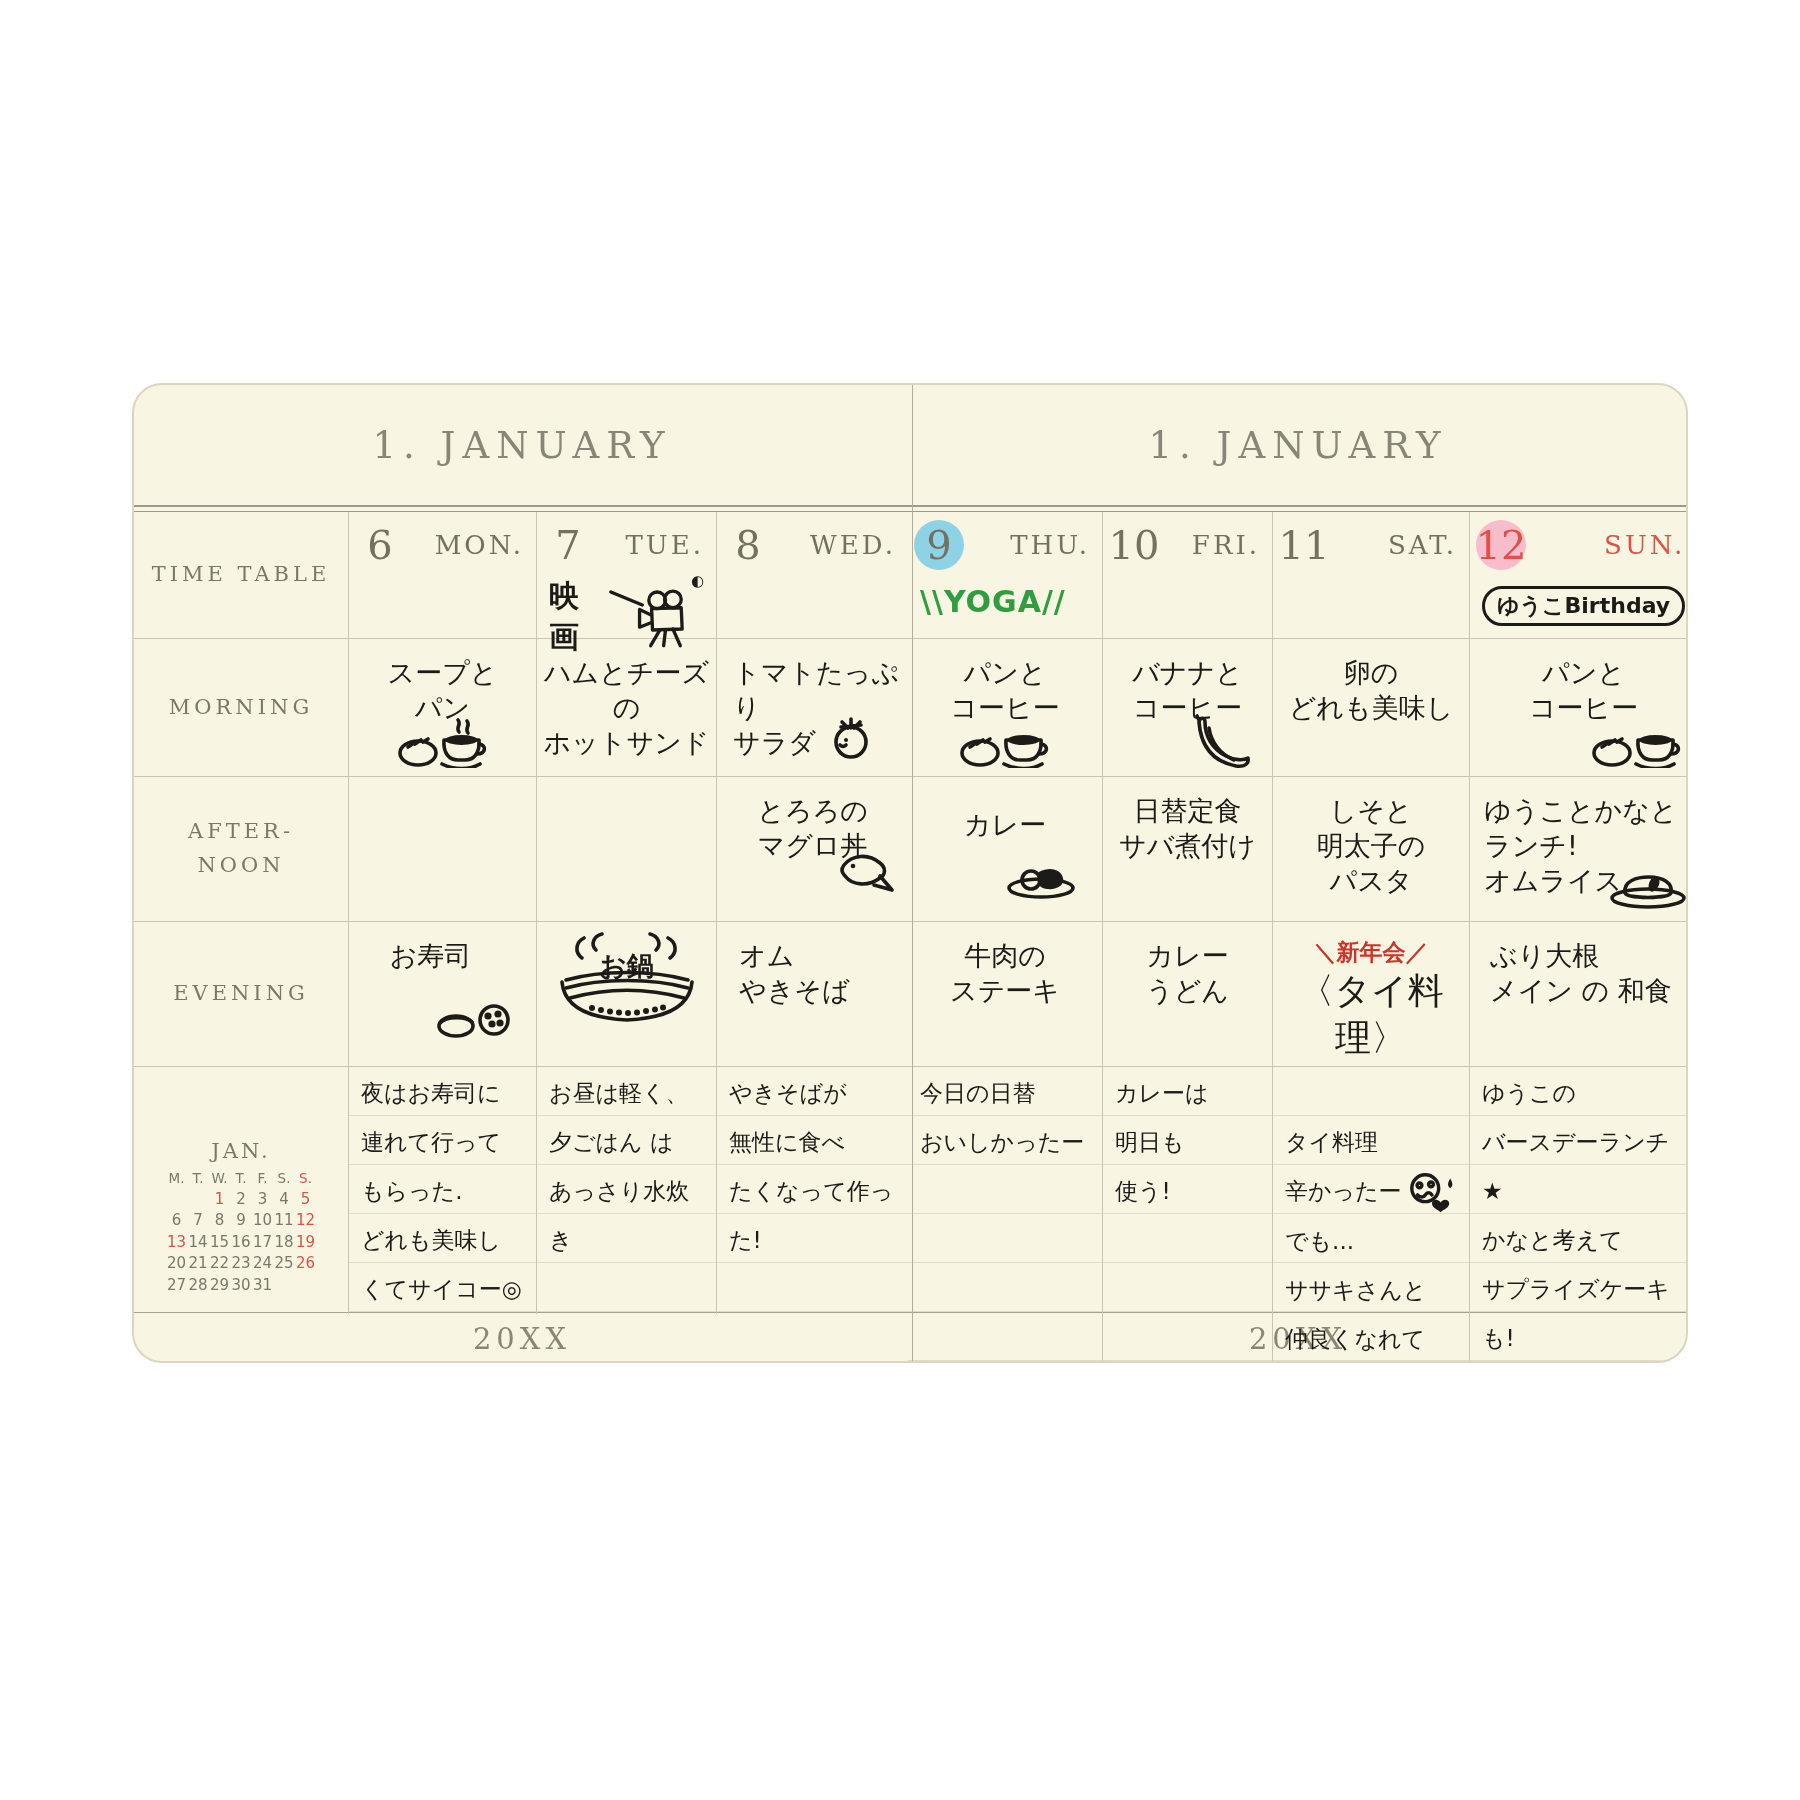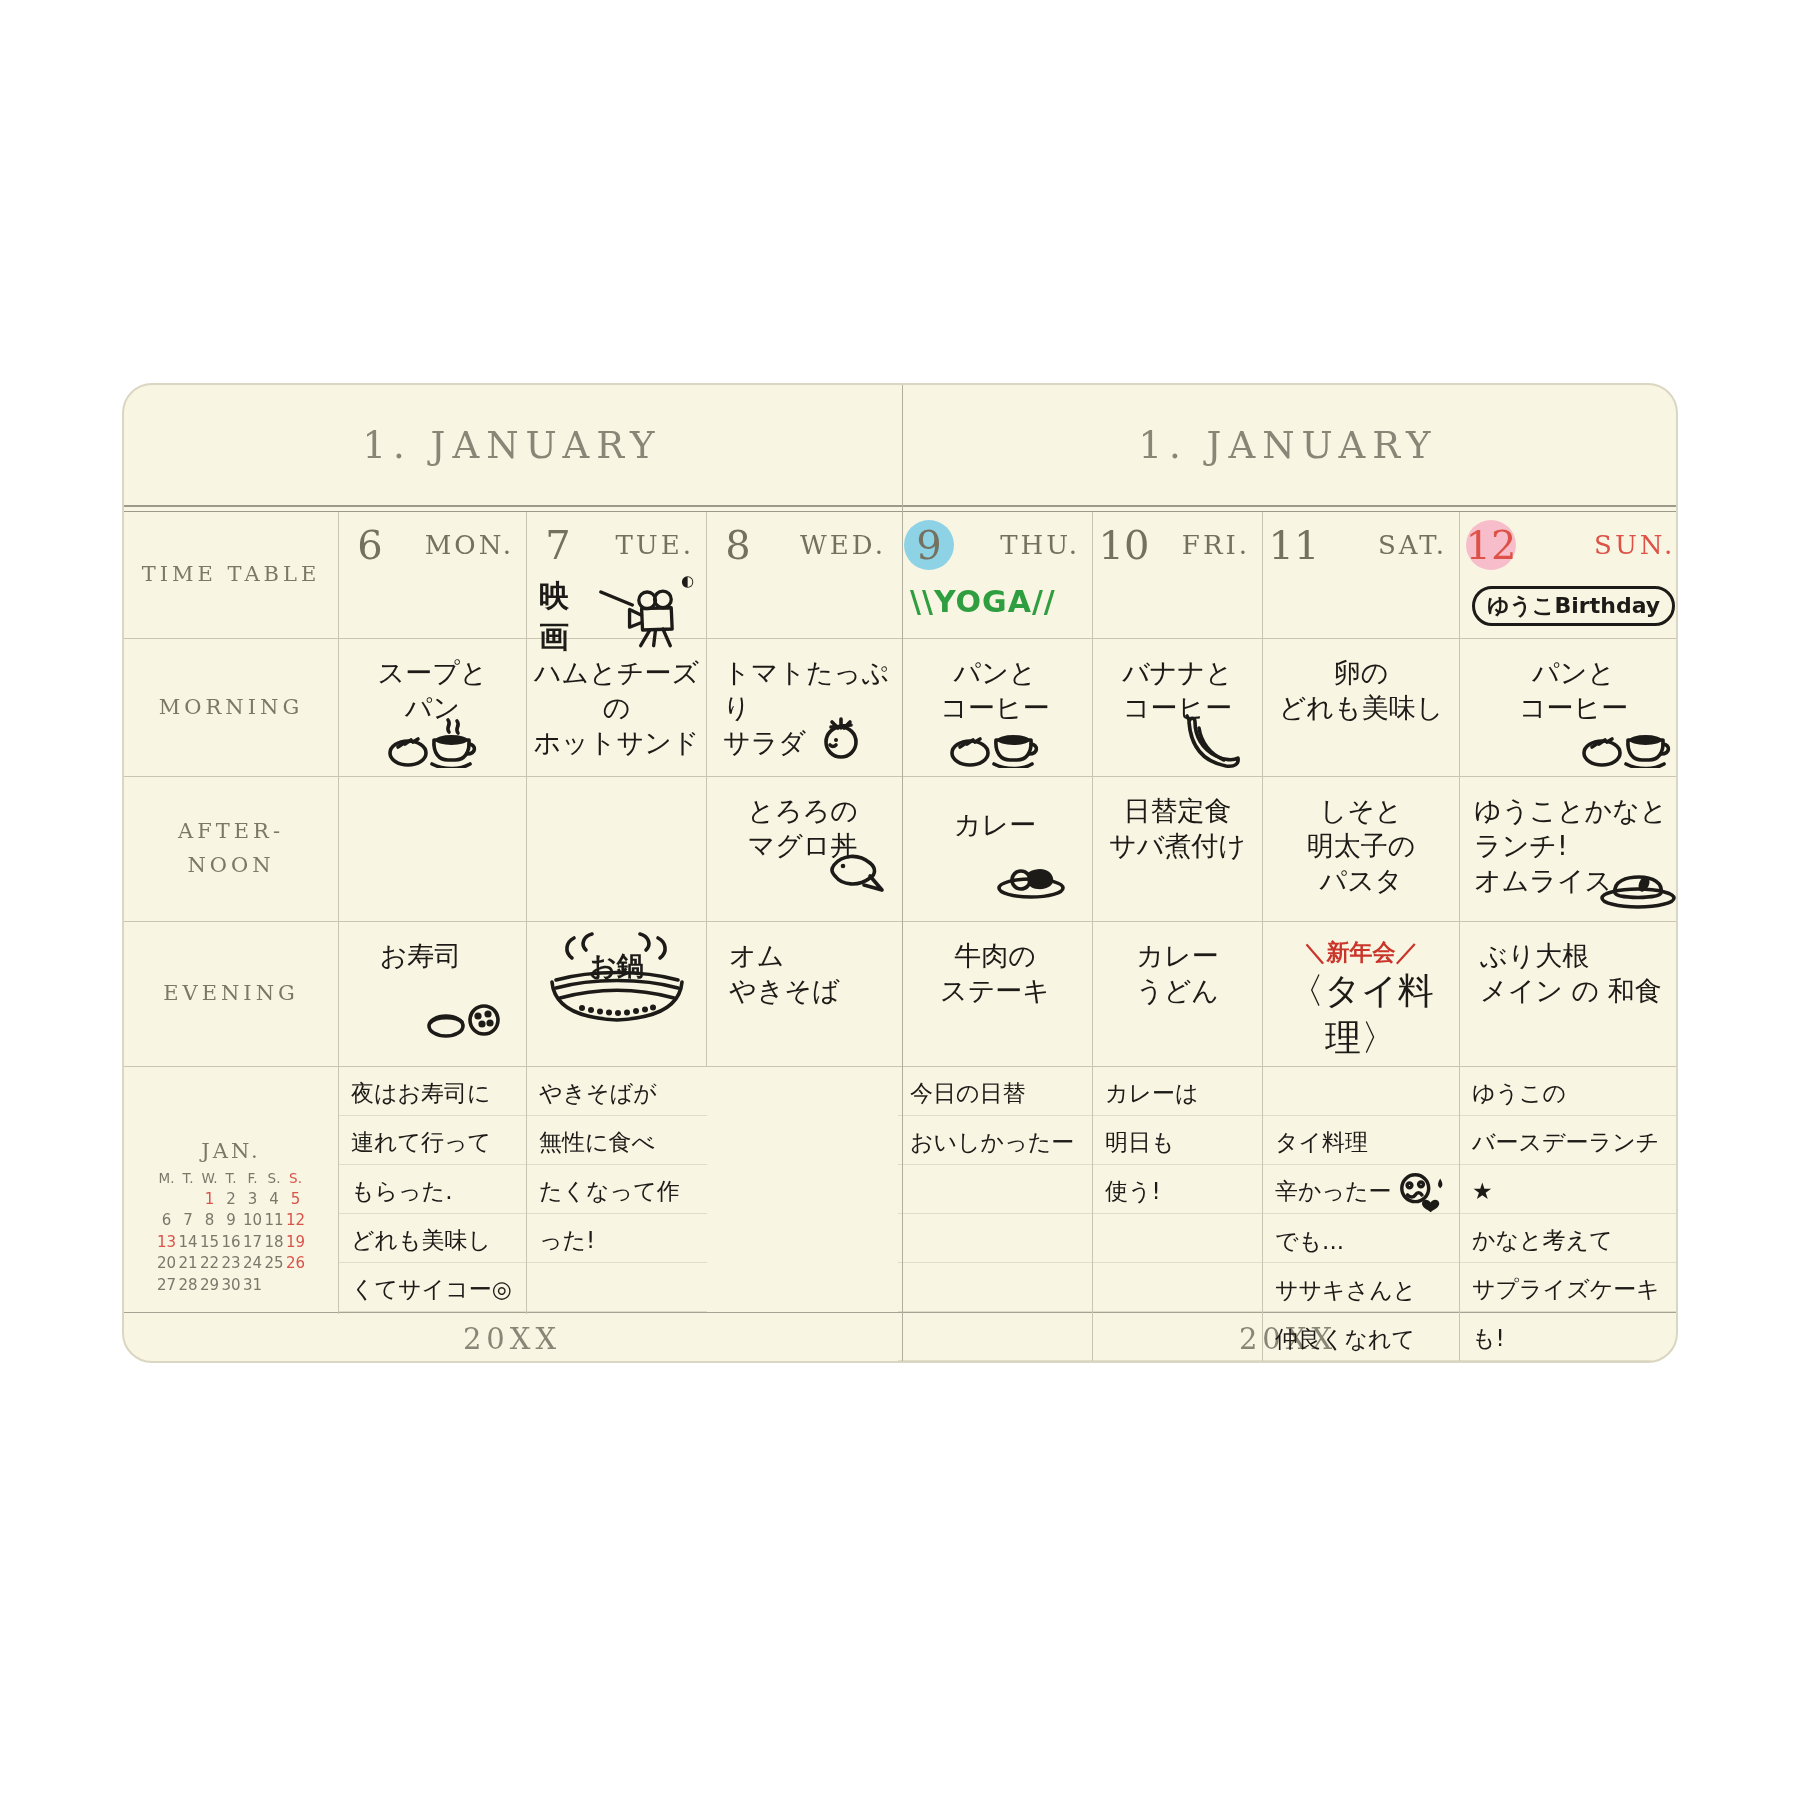--- a/index.html
+++ b/index.html
@@ -15,21 +15,21 @@
     --pink:#f7bdca;
     --faint:#dfdcc8;
   }
   *{box-sizing:border-box;margin:0;padding:0;}
   html,body{width:1800px;height:1800px;background:#ffffff;}
   body{font-family:"DejaVu Sans",sans-serif;color:var(--ink);}
   .print{font-family:"DejaVu Serif","Liberation Serif",serif;}
   .hw{font-family:"DejaVu Sans","Liberation Sans",sans-serif;}
 
   .card{
-    position:absolute;left:122px;top:383px;width:1556px;height:980px;
+    position:absolute;left:132px;top:383px;width:1556px;height:980px;
     background:var(--paper);
     border:2px solid #dad6c2;border-radius:30px;overflow:hidden;
   }
   .divider{position:absolute;left:778px;top:0;bottom:0;width:1px;background:#b2ae9e;z-index:5;}
 
   .titles{height:120px;display:flex;}
   .title-half{width:778px;display:flex;align-items:center;justify-content:center;}
   .page-title{font-size:37px;letter-spacing:7px;color:#8a8677;}
 
   .rule{height:7px;border-top:2px solid var(--rule);border-bottom:1px solid var(--rule);}
@@ -284,20 +284,25 @@
             </div>
         </div>
       </div>
       <div class="cell row-last notes-cell">
         <div class="notes-text hw">夜はお寿司に
 連れて行って
 もらった.
 どれも美味し
 くてサイコー◎</div>
       </div>
+      <div class="cell row-last notes-cell">
+        <div class="notes-text hw">お昼は軽く、
+夕ごはん は
+あっさり水炊き</div>
+      </div>
       <div class="cell row-last notes-cell col-last">
         <div class="notes-text hw">やきそばが
 無性に食べ
 たくなって作った!</div>
       </div>
     </section>
 
     <section class="page page-right">
 
       <div class="cell day-header print">

